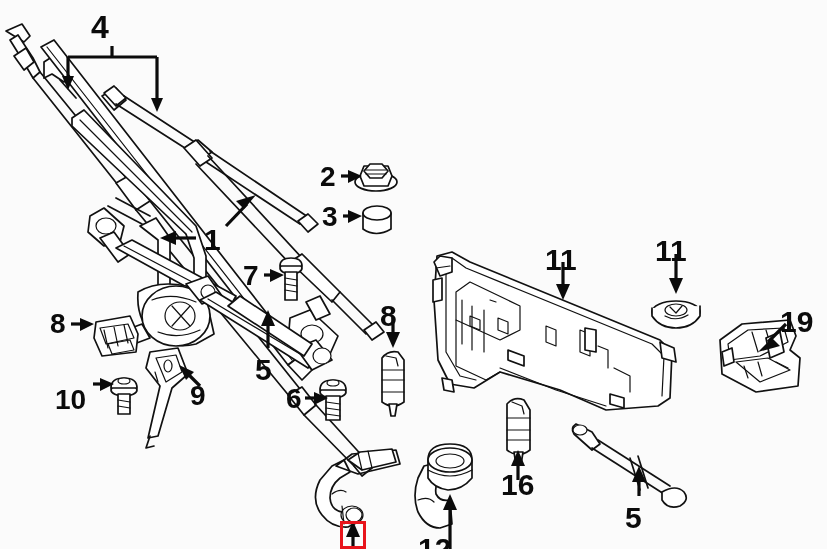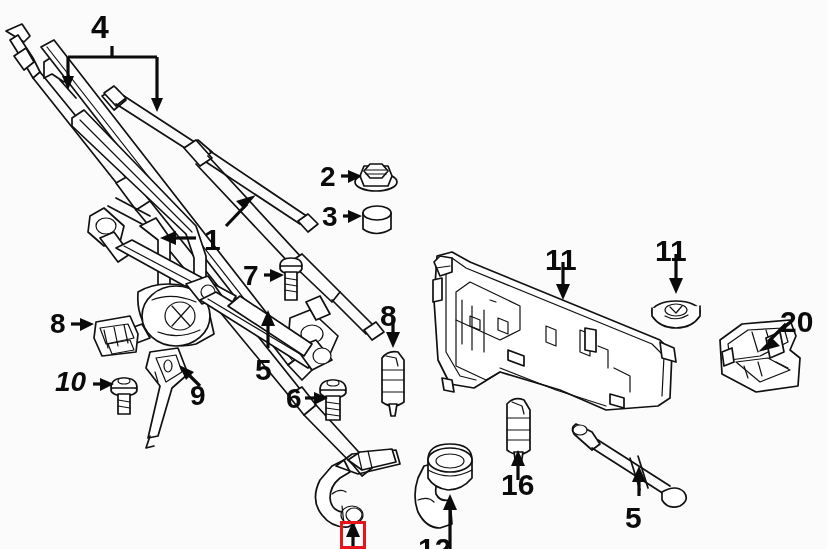--- a/index.html
+++ b/index.html
@@ -382,25 +382,25 @@
   <div id="callout-layer">
       <div class="callout" style="left: 204px; top: 225px; font-size: 30px;">1</div>
       <div class="callout" style="left: 320px; top: 163px; font-size: 28px;">2</div>
       <div class="callout" style="left: 322px; top: 203px; font-size: 28px;">3</div>
       <div class="callout" style="left: 91px; top: 11px; font-size: 32px;">4</div>
       <div class="callout" style="left: 255px; top: 355px; font-size: 30px;">5</div>
       <div class="callout" style="left: 286px; top: 385px; font-size: 28px;">6</div>
       <div class="callout" style="left: 243px; top: 262px; font-size: 28px;">7</div>
       <div class="callout" style="left: 50px; top: 310px; font-size: 28px;">8</div>
       <div class="callout" style="left: 190px; top: 382px; font-size: 28px;">9</div>
-      <div class="callout" style="left: 55px; top: 368px; font-size: 28px; font-style: italic;">10</div>
+      <div class="callout" style="left: 55px; top: 386px; font-size: 28px;">10</div>
       <div class="callout" style="left: 545px; top: 245px; font-size: 30px;">11</div>
       <div class="callout" style="left: 655px; top: 236px; font-size: 30px;">11</div>
       <div class="callout" style="left: 501px; top: 470px; font-size: 30px;">16</div>
       <div class="callout" style="left: 380px; top: 301px; font-size: 30px;">8</div>
       <div class="callout" style="left: 625px; top: 503px; font-size: 30px;">5</div>
-      <div class="callout" style="left: 780px; top: 307px; font-size: 30px;">20</div>
+      <div class="callout" style="left: 780px; top: 307px; font-size: 30px;">19</div>
       <div class="callout" style="left: 418px; top: 534px; font-size: 30px;">12</div>
     </div>
 
   <div class="highlight-box" id="hl" style="left: 340px; top: 521px; width: 26px; height: 28px; border-color: rgb(232, 20, 27);"></div>
 
 </div>
 
 </body></html>

